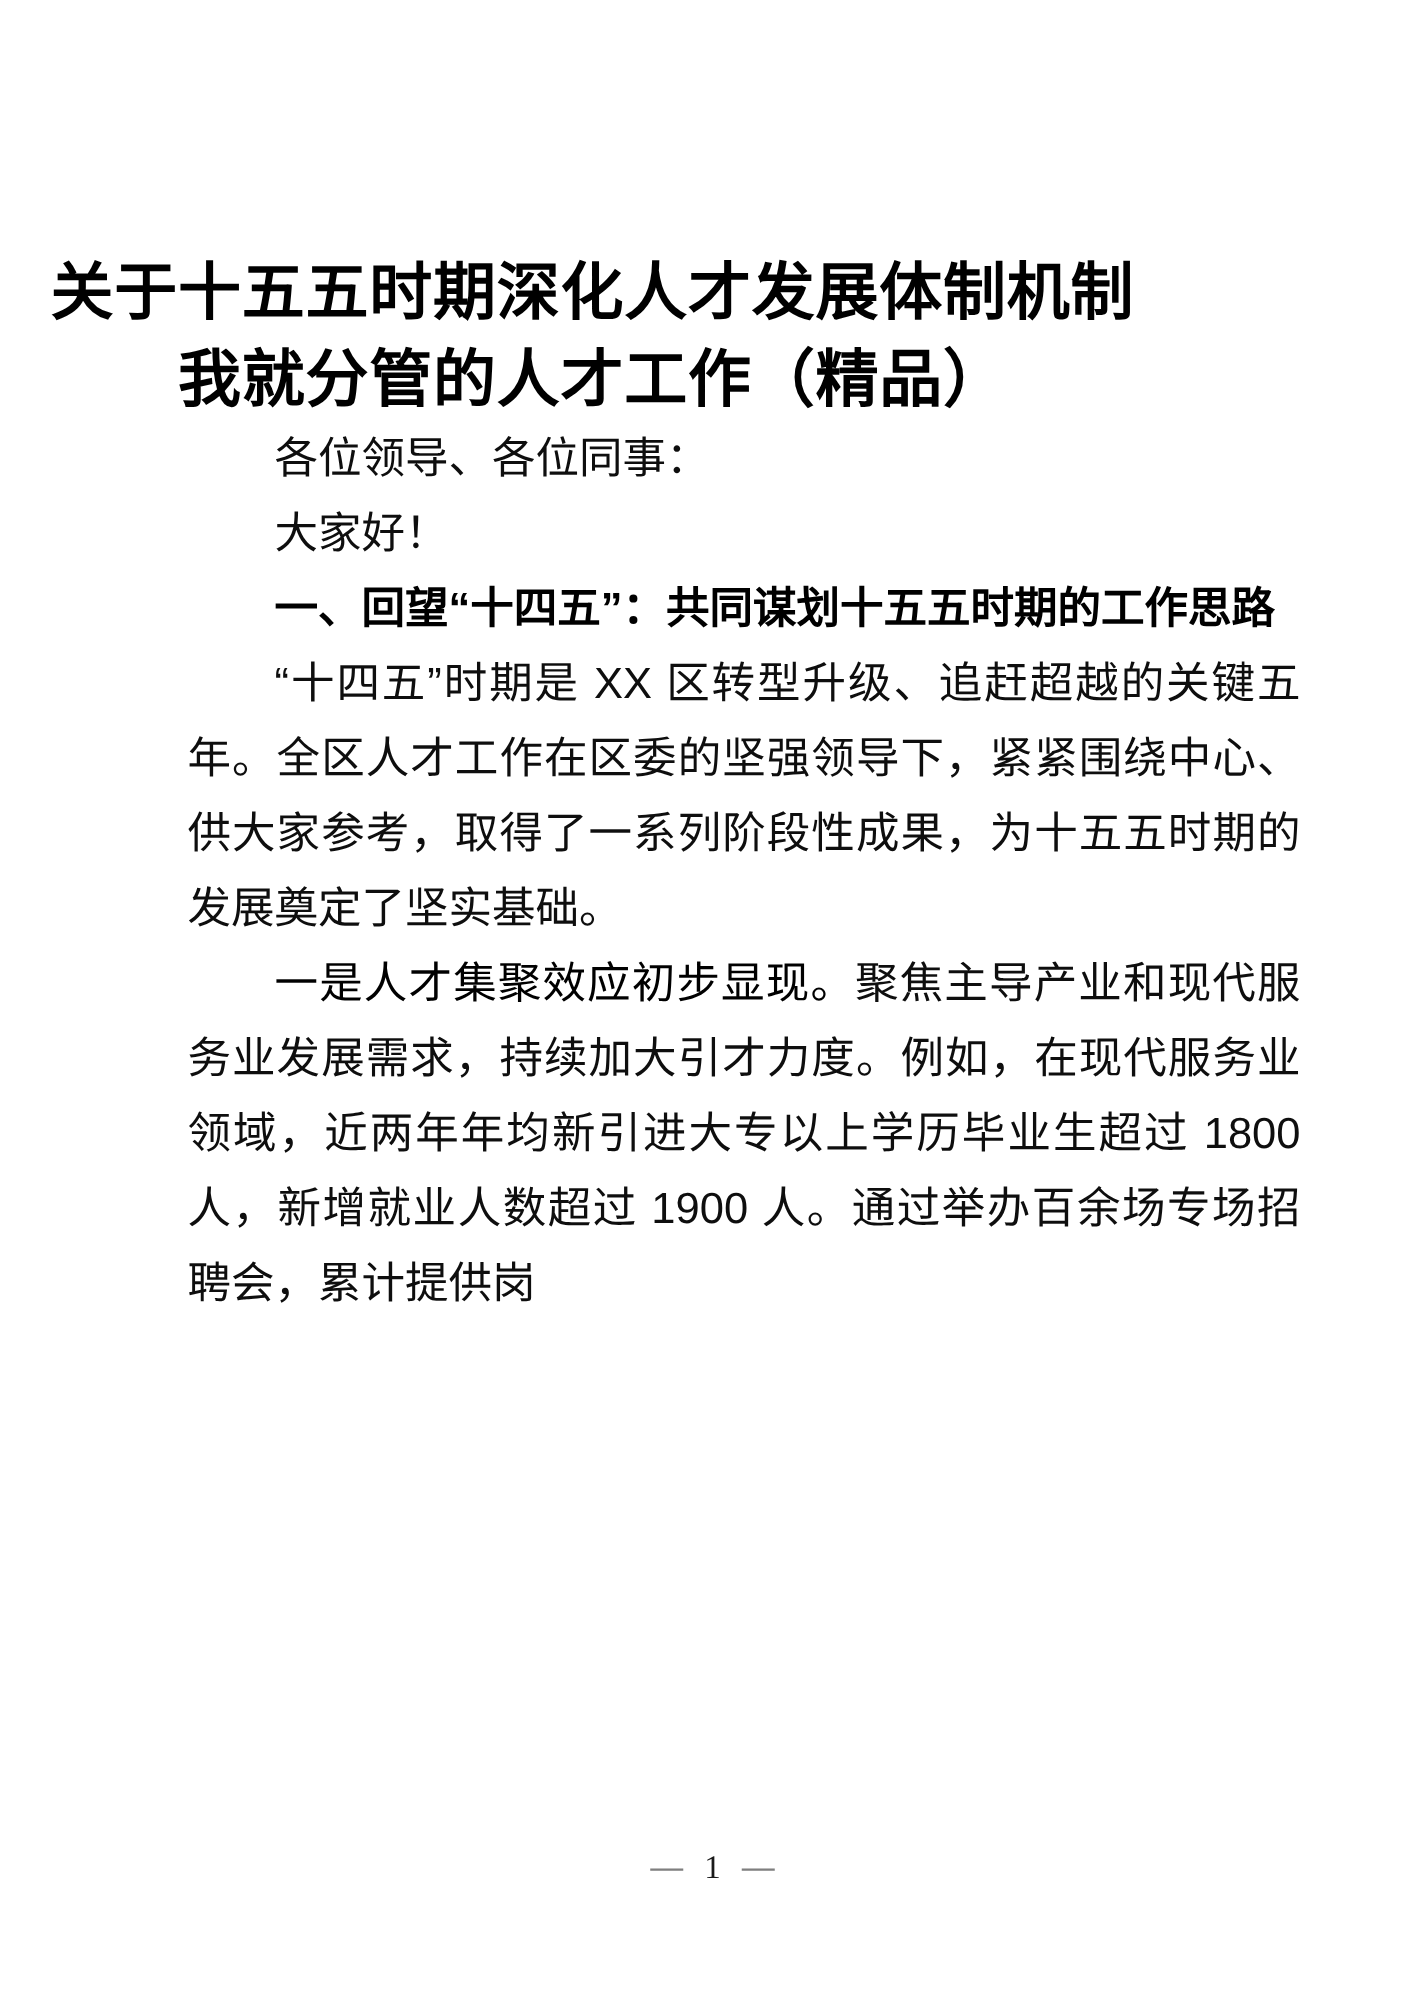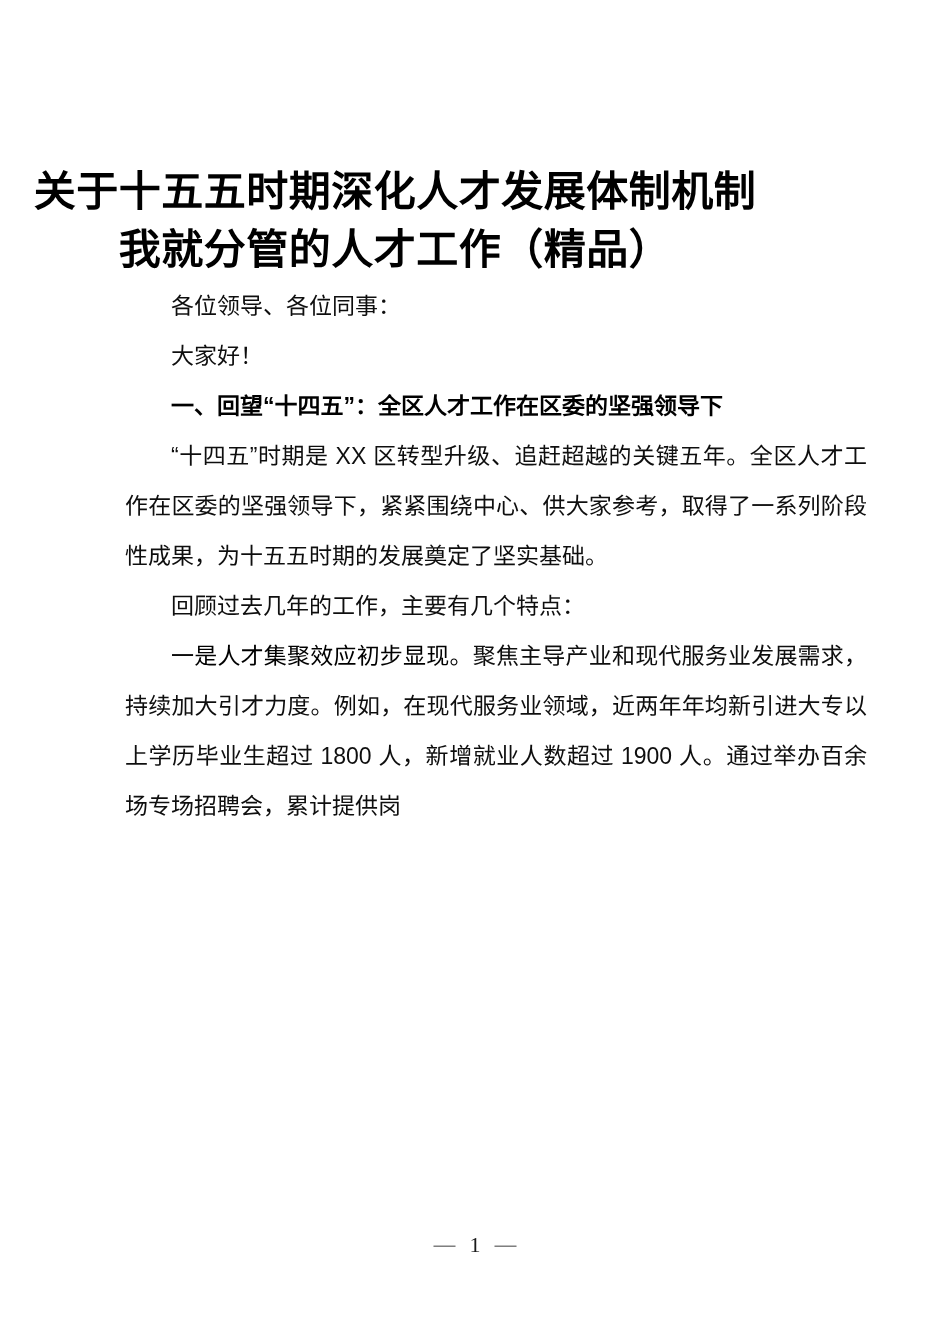--- a/index.html
+++ b/index.html
@@ -15,33 +15,33 @@
     overflow: hidden;
     font-family: "Liberation Sans", "DejaVu Sans", sans-serif;
     color: #0e0e0e;
   }
   .doc-title {
     position: absolute;
     top: 166px;
     left: 0;
     width: 790px;
     text-align: center;
-    font-family: Liberation Mono, monospace;
+    font-family: Liberation Sans, sans-serif;
     font-weight: 700;
     font-size: 42px;
     line-height: 58px;
     color: #000000;
     letter-spacing: 0.5px;
   }
   .doc-body {
     position: absolute;
     top: 281px;
     left: 125px;
     width: 742px;
-    font-size: 23px;
+    font-size: 29px;
     line-height: 50px;
     text-align: justify;
     color: #0e0e0e;
   }
   .doc-body p {
     margin: 0;
     padding: 0;
     text-indent: 2em;
     word-break: normal;
     line-break: strict;
@@ -80,23 +80,22 @@
 <div class="page">
 
   <div class="doc-title">
     <div>关于十五五时期深化人才发展体制机制</div>
     <div>我就分管的人才工作（精品）</div>
   </div>
 
   <div class="doc-body">
     <p>各位领导、各位同事：</p>
     <p>大家好！</p>
-    <p class="heading">一、回望“十四五”：全区人才工作在区委的坚强领导下</p>
+    <p class="heading">一、回望“十四五”：共同谋划十五五时期的工作思路</p>
     <p>“十四五”时期是 XX 区转型升级、追赶超越的关键五年。全区人才工作在区委的坚强领导下，紧紧围绕中心、供大家参考，取得了一系列阶段性成果，为十五五时期的发展奠定了坚实基础。</p>
-    <p>回顾过去几年的工作，主要有几个特点：</p>
     <p><span class="lead-bold">一是人才集聚效应初步显现。</span><span>聚焦主导产业和现代服务业发展需求，持续加大引才力度。例如，在现代服务业领域，近两年年均新引进大专以上学历毕业生超过 1800 人，新增就业人数超过 1900 人。通过举办百余场专场招聘会，累计提供岗</span></p>
   </div>
 
   <div class="page-footer">
     <span class="footer-dash">—</span><span class="footer-num">1</span><span class="footer-dash">—</span>
   </div>
 
 </div>
 
 </body></html>

